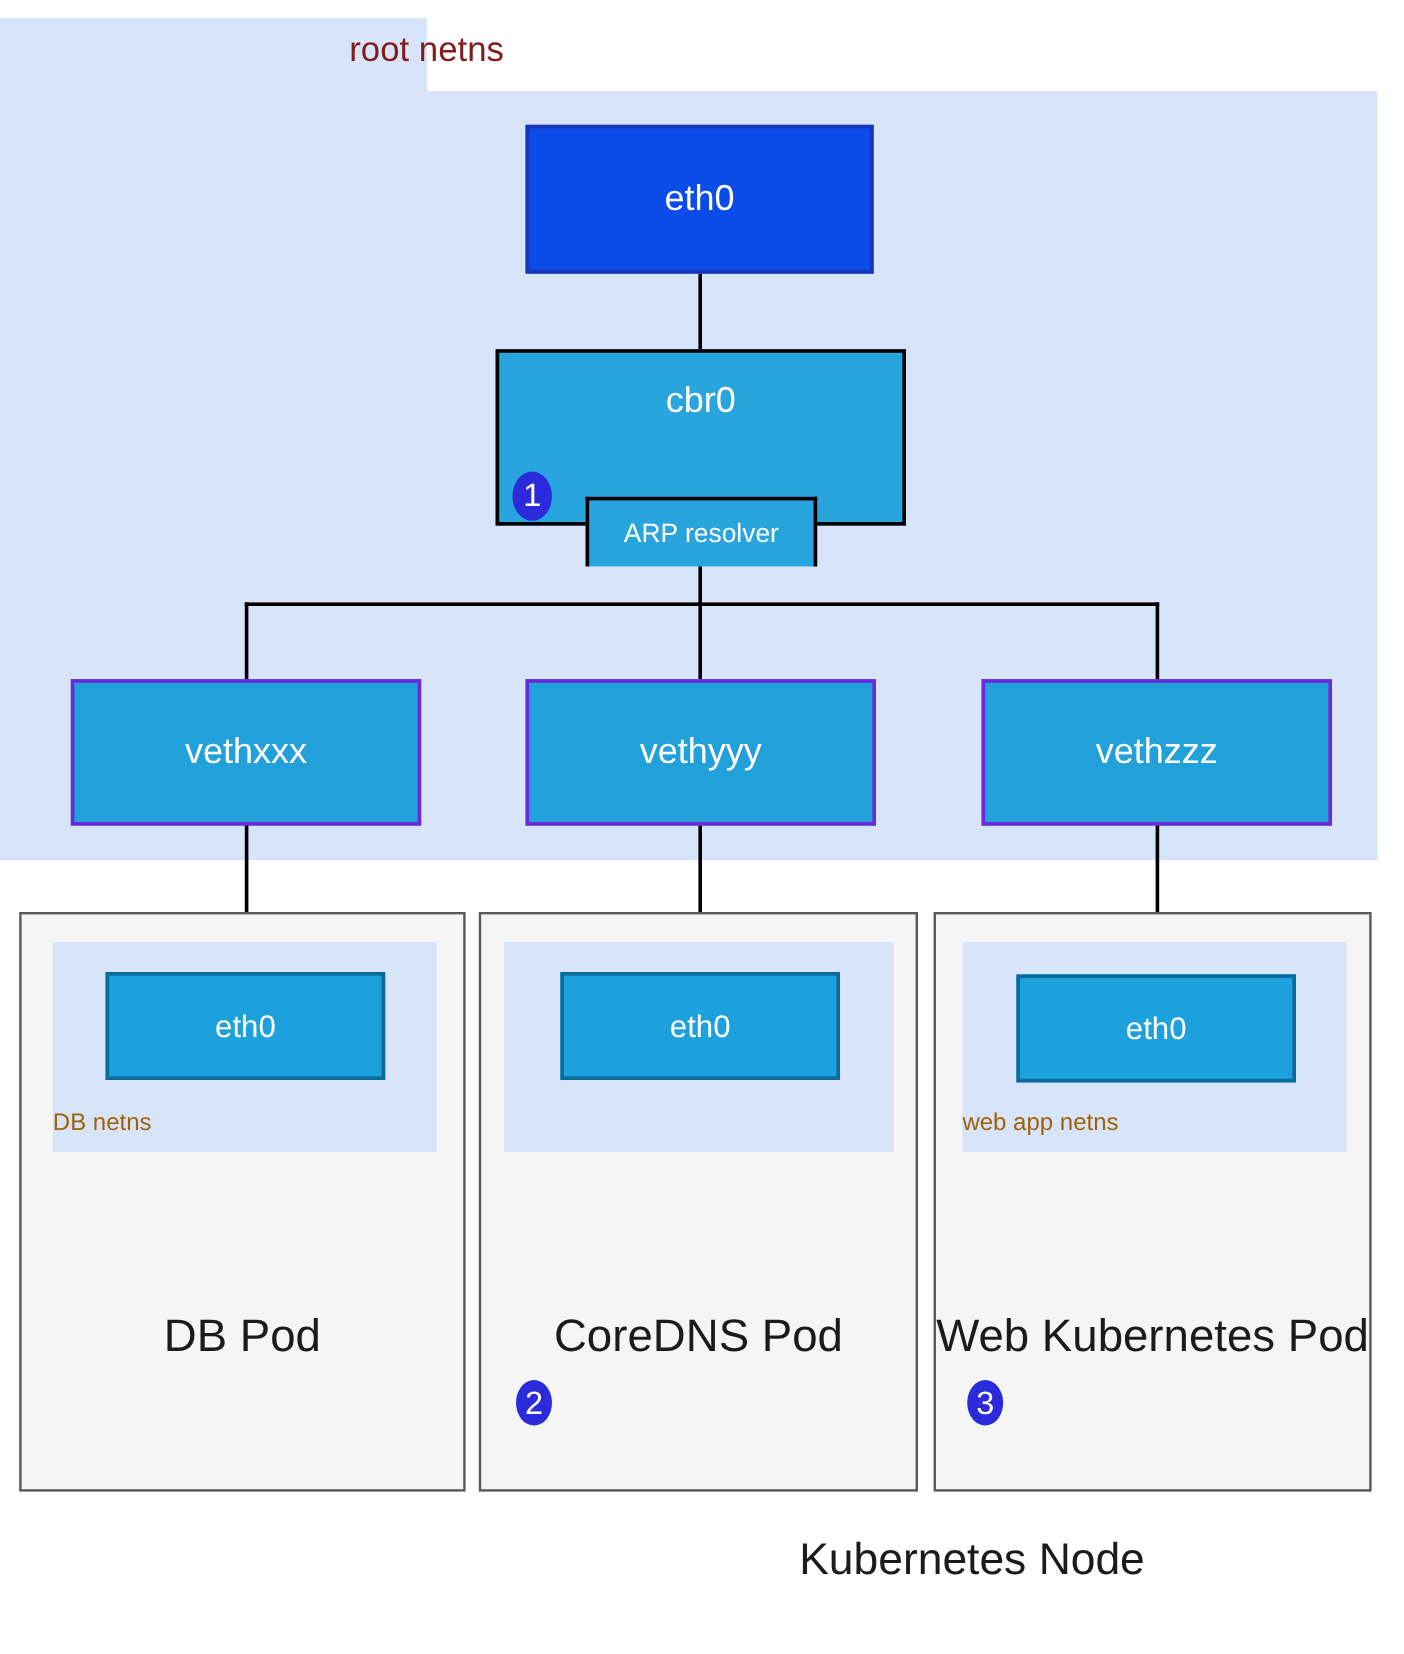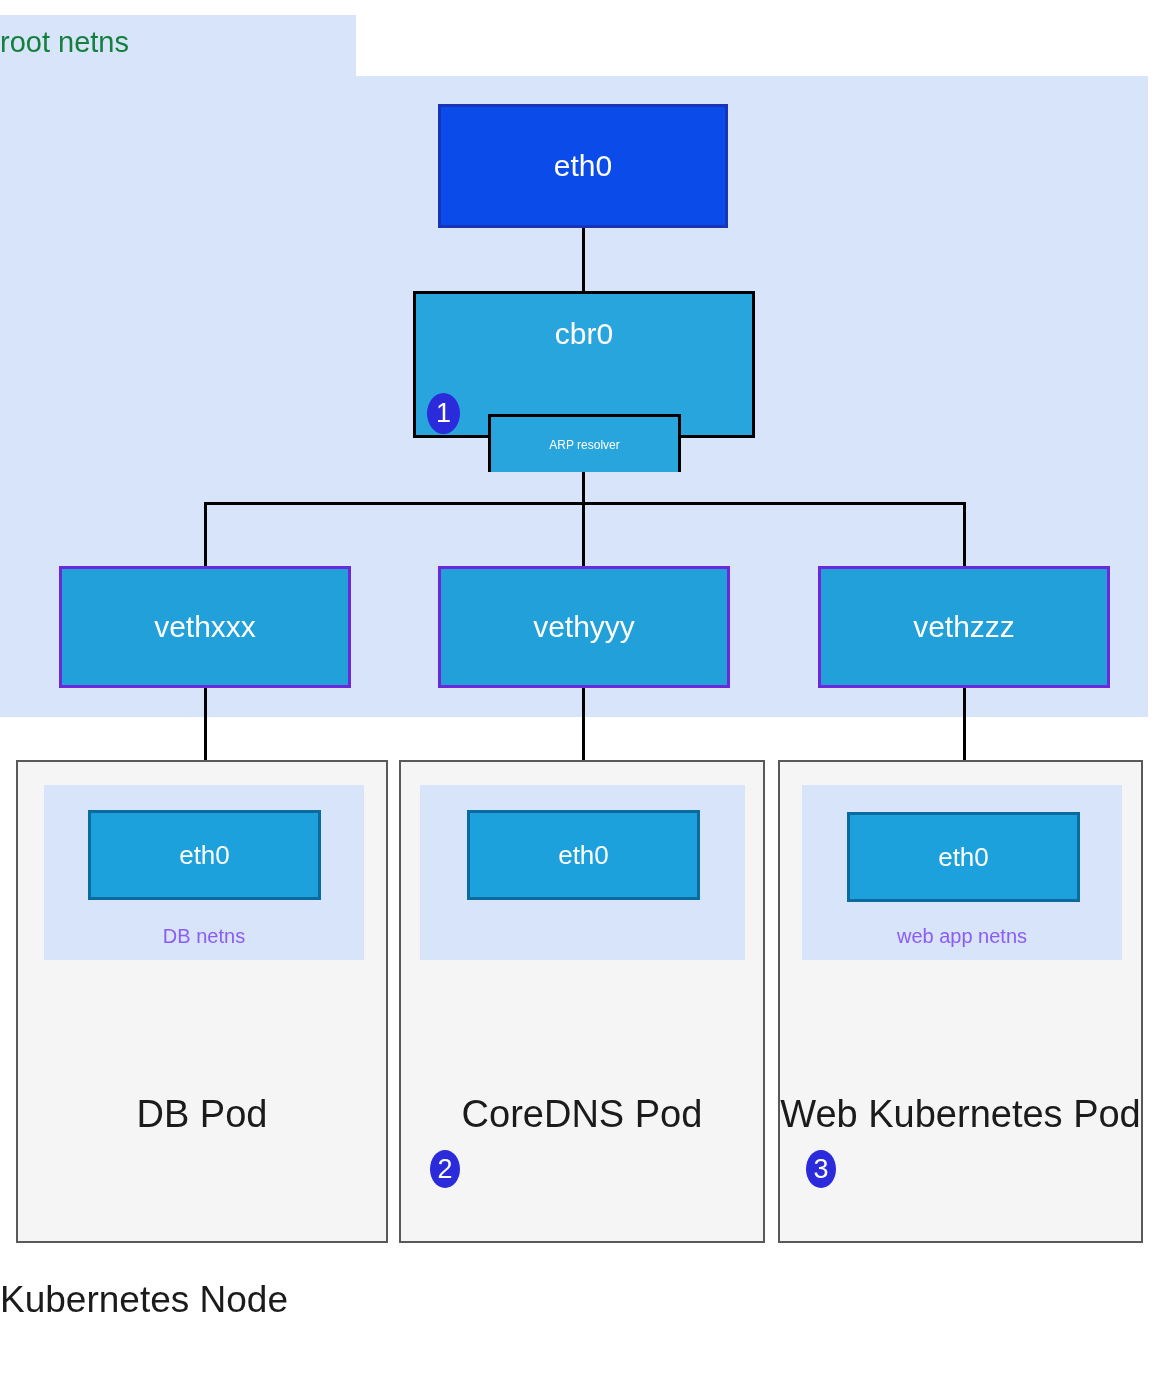--- a/index.html
+++ b/index.html
@@ -33,23 +33,23 @@
     top: 76px;
     width: 1148px;
     height: 641px;
     background: #d7e4fa;
   }
   .rootns-label {
     position: absolute;
     left: 0px;
     top: 26px;
     width: 420px;
-    text-align: left;
+    text-align: right;
     font-size: 29px;
-    color: #15803d;
+    color: #7f1d1d;
     letter-spacing: 0px;
   }
 
   
   .box {
     position: absolute;
     box-sizing: border-box;
     display: flex;
     align-items: center;
     justify-content: center;
@@ -64,21 +64,21 @@
     background: #29a5dd;
     border: 3px solid #000000;
     font-size: 30px;
     align-items: flex-start;
     padding-top: 23px;
   }
   .box-arp {
     background: #29a5dd;
     border: 3px solid #000000;
     border-bottom: none;
-    font-size: 12px;
+    font-size: 22px;
   }
   .box-veth {
     background: #22a0da;
     border: 3px solid #6d28d9;
     font-size: 30px;
   }
   .box-pod-eth0 {
     background: #1da1dc;
     border: 3px solid #0b6b9e;
     font-size: 26px;
@@ -103,23 +103,22 @@
     background: #f5f5f5;
     border: 2px solid #595959;
   }
   .pod-netns {
     position: absolute;
     box-sizing: border-box;
     background: #d7e4fa;
   }
   .pod-netns-label {
     position: absolute;
-    text-align: center;
     font-size: 20px;
-    color: #8b5cf6;
+    color: #a16207;
   }
   .pod-title {
     position: absolute;
     text-align: center;
     font-size: 38px;
     color: #1b1b1b;
   }
 
   
   .badge {
@@ -133,21 +132,21 @@
     font-size: 27px;
     line-height: 1;
   }
 
   
   .node-caption {
     position: absolute;
     left: 0px;
     top: 1279px;
     width: 954px;
-    text-align: left;
+    text-align: right;
     font-size: 37px;
     color: #1b1b1b;
   }
 </style>
 </head>
 <body>
 
 <div id="canvas">
 
   <div class="rootns-top"></div>

